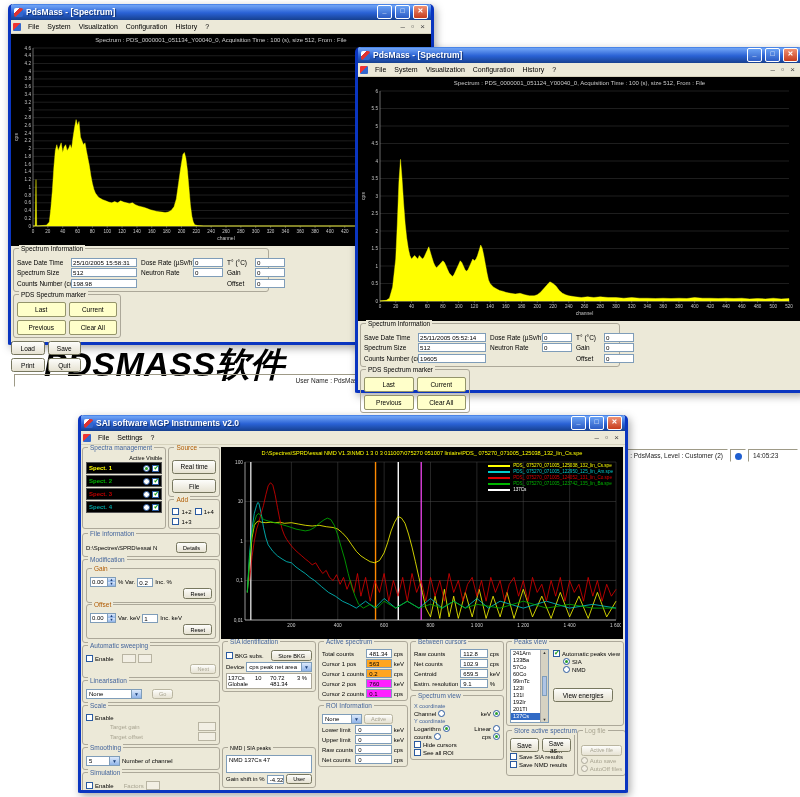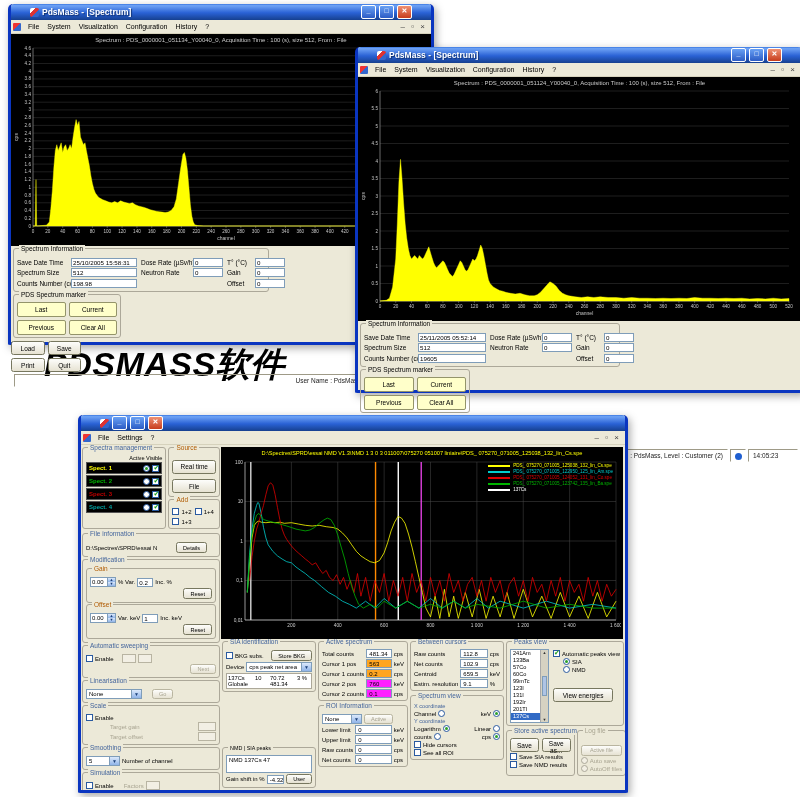--- a/index.html
+++ b/index.html
@@ -2,21 +2,21 @@
 <html><head>
 <meta charset="utf-8">
 <style>
   html,body{margin:0;padding:0;}
   body{width:800px;height:797px;background:#fff;position:relative;overflow:hidden;
        font-family:"Liberation Sans",sans-serif;color:#000;}
   .xpwin{position:absolute;border:3px solid #0a35c0;border-top:none;border-radius:5px 5px 2px 2px;
          background:#ece9d8;box-shadow:2px 3px 8px rgba(0,0,0,.35);display:flex;flex-direction:column;}
   .titlebar{height:16px;background:linear-gradient(180deg,#3a77e0 0%,#6ea2f5 8%,#2a62d5 50%,#16if 0%,#16408f 100%);
             background:linear-gradient(180deg,#3a77e0 0%,#6ea2f5 10%,#2a62d5 55%,#16408f 100%);
-            border-radius:3px 3px 0 0;display:flex;align-items:center;padding:0 19px;gap:3px;flex:0 0 auto;}
+            border-radius:3px 3px 0 0;display:flex;align-items:center;padding:0 3px;gap:3px;flex:0 0 auto;}
   .tb-ico{width:9px;height:9px;border-radius:2px;background:linear-gradient(135deg,#fff 0 30%,#d33 30% 60%,#36c 60% 100%);flex:0 0 auto;}
   .tb-title{color:#fff;font-size:8.5px;font-weight:bold;flex:1 1 auto;white-space:nowrap;overflow:hidden;
             text-shadow:1px 1px 1px #10306e;}
   .tb-btn{width:13px;height:12px;border:1px solid #fff;border-radius:2px;flex:0 0 auto;
           background:linear-gradient(#68a0f4,#2c5cc5);color:#fff;font-size:7px;line-height:10px;text-align:center;font-weight:bold;}
   .tb-btn.close{background:linear-gradient(#ef9072,#c73d1d);}
   .menubar{height:13px;background:#ece9d8;display:flex;align-items:center;font-size:7px;
            padding:0 2px;gap:1px;border-bottom:1px solid #d6d2bc;flex:0 0 auto;}
   .menu-ico{width:8px;height:8px;border-radius:1px;background:linear-gradient(135deg,#e33 0 50%,#36c 50% 100%);margin-right:2px;flex:0 0 auto;}
   .menu-item{padding:1px 4px;white-space:nowrap;}
@@ -451,20 +451,21 @@
     <span class="scell" style="width:14px;text-align:center;padding:0;"><span style="display:inline-block;width:7px;height:7px;border-radius:50%;background:#1f5fd0;vertical-align:middle;"></span></span>
     <span class="scell" style="width:40px;">14:05:23</span>
   </div>
 </div>
 
 <div class="pds-caption">PDSMASS软件</div>
 
 <div class="xpwin" id="win3" style="left:78px;top:415px;width:544px;height:375px;z-index:3;">
   <div class="titlebar">
     <span class="tb-ico"></span>
+    <span class="tb-title">SAI software MGP Instruments v2.0</span>
     <span class="tb-btn">_</span>
     <span class="tb-btn">□</span>
     <span class="tb-btn close">✕</span>
   </div>
   <div class="menubar">
     <span class="menu-ico"></span>
     <span style="display:flex">
         <div class="menu-item">File</div>
         <div class="menu-item">Settings</div>
         <div class="menu-item">?</div>

